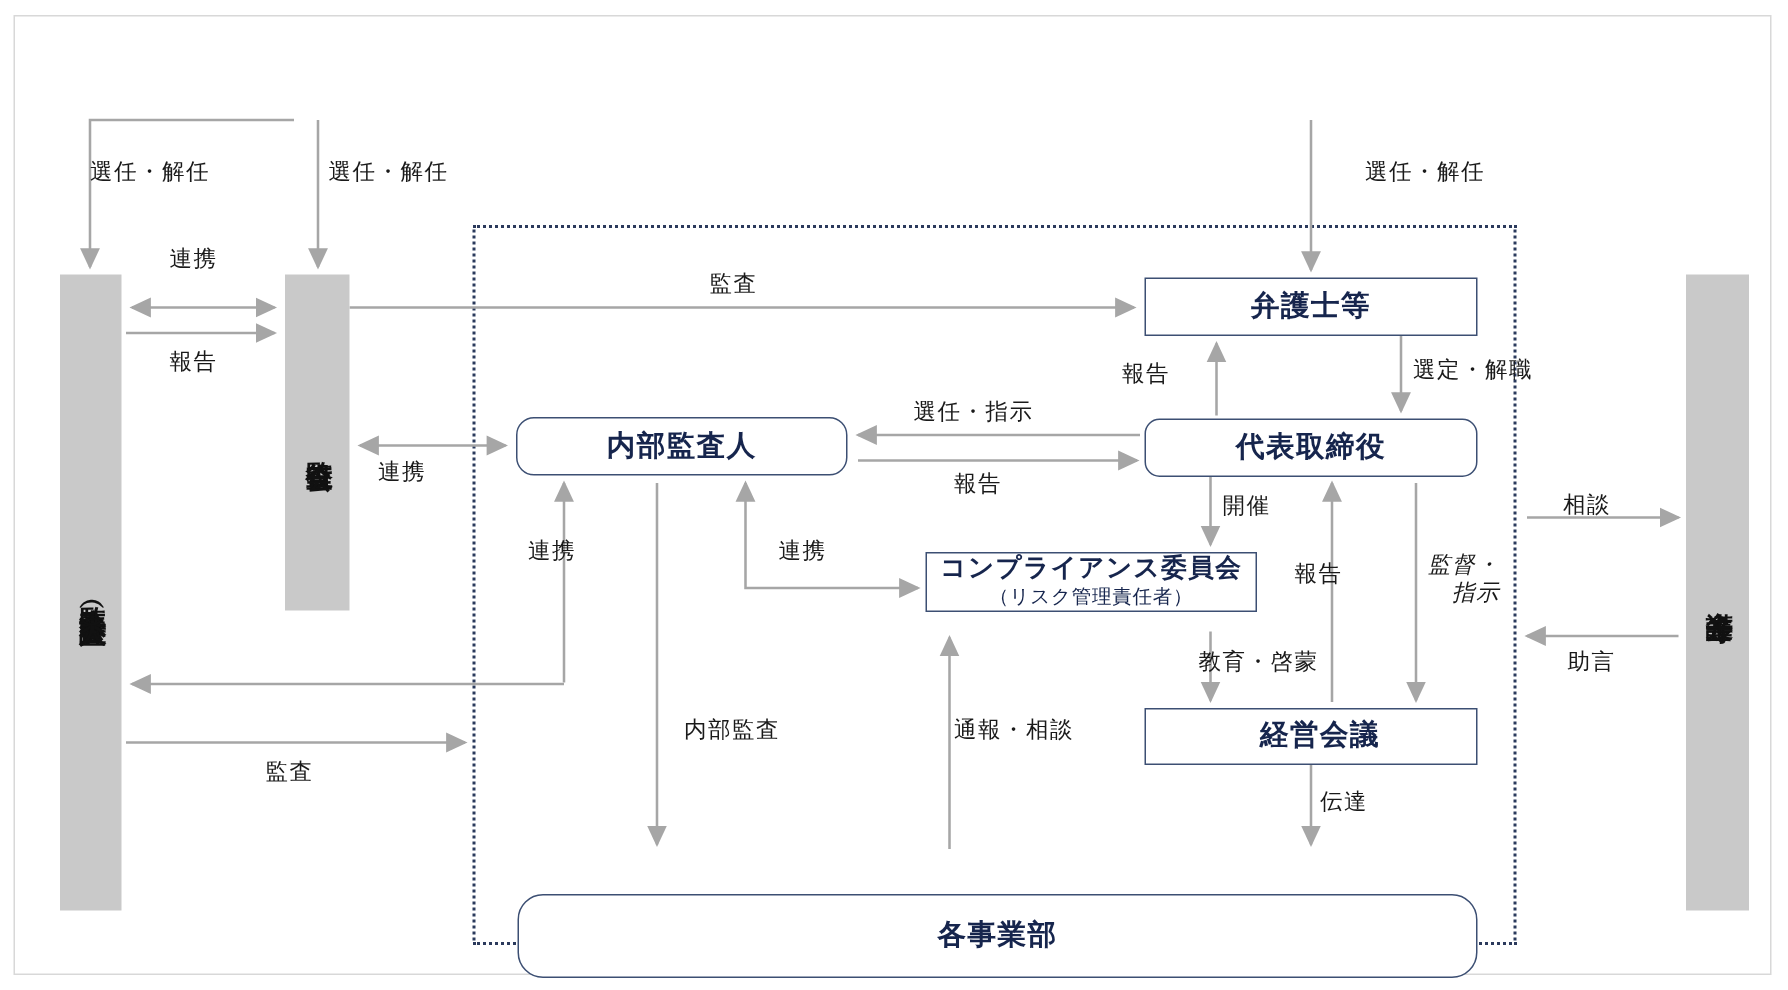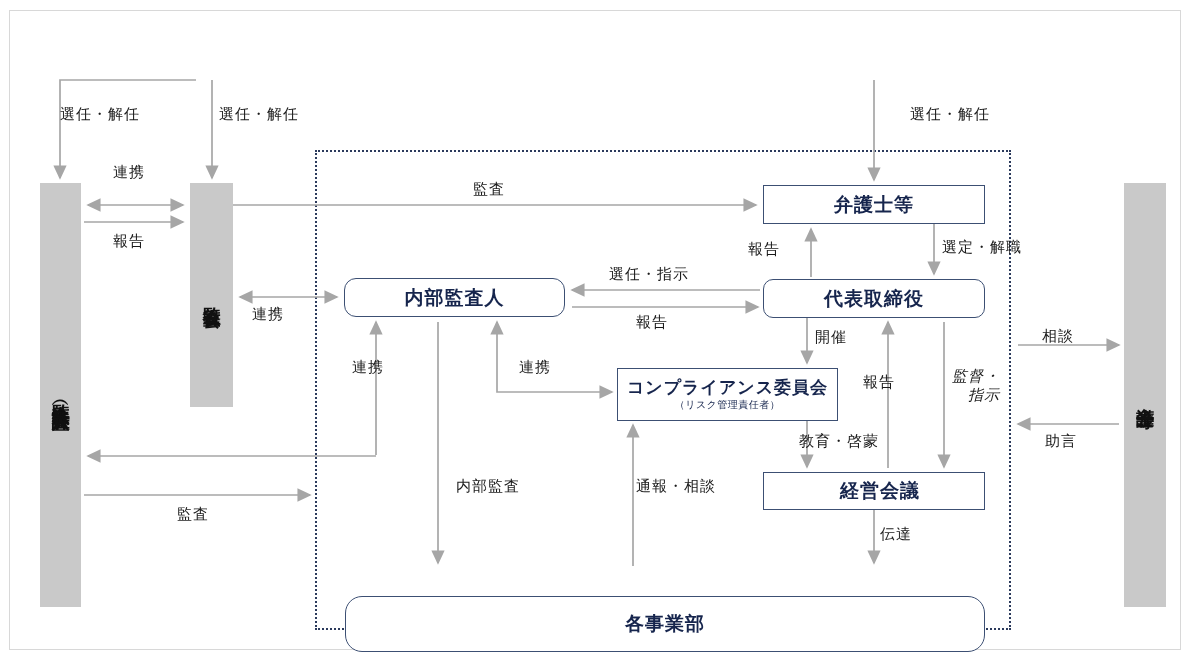--- a/index.html
+++ b/index.html
@@ -59,21 +59,21 @@
     border:none;
     color:#111111;
     font-size:18px;
     font-weight:700;
     letter-spacing:1px;
     writing-mode:vertical-rl;
     text-orientation:upright;
   }
   .node-sub{
     display:block;
-    font-size:10px;
+    font-size:13px;
     font-weight:400;
     letter-spacing:0.5px;
     margin-top:1px;
   }
   .node-main-line{display:block;}
   .node-stack{display:flex;flex-direction:column;align-items:center;justify-content:center;}
   
   .elabel{
     position:absolute;
     font-size:15px;
@@ -173,21 +173,21 @@
   </div>
 
   <div class="node node-outline" style="left:344px; top:278px; width:221px; height:39px;border-radius:12px;">
     <span>内部監査人</span>
   </div>
 
   <div class="node node-outline" style="left:763px; top:279px; width:222px; height:39px;border-radius:10px;">
     <span>代表取締役</span>
   </div>
 
-  <div class="node node-outline node-stack" style="left:617px; top:368px; width:221px; height:53px; font-size:17px;text-align:right;">
+  <div class="node node-outline node-stack" style="left:617px; top:368px; width:221px; height:40px; font-size:17px;text-align:right;">
     <span class="node-main-line">コンプライアンス委員会</span>
     <span class="node-sub">（リスク管理責任者）</span>
   </div>
 
   <div class="node node-outline" style="left:763px; top:472px; width:222px; height:38px;padding-left:12px;">
     <span>経営会議</span>
   </div>
 
   <div class="node node-outline" style="left:345px; top:596px; width:640px; height:56px;border-radius:17px;">
     <span>各事業部</span>

